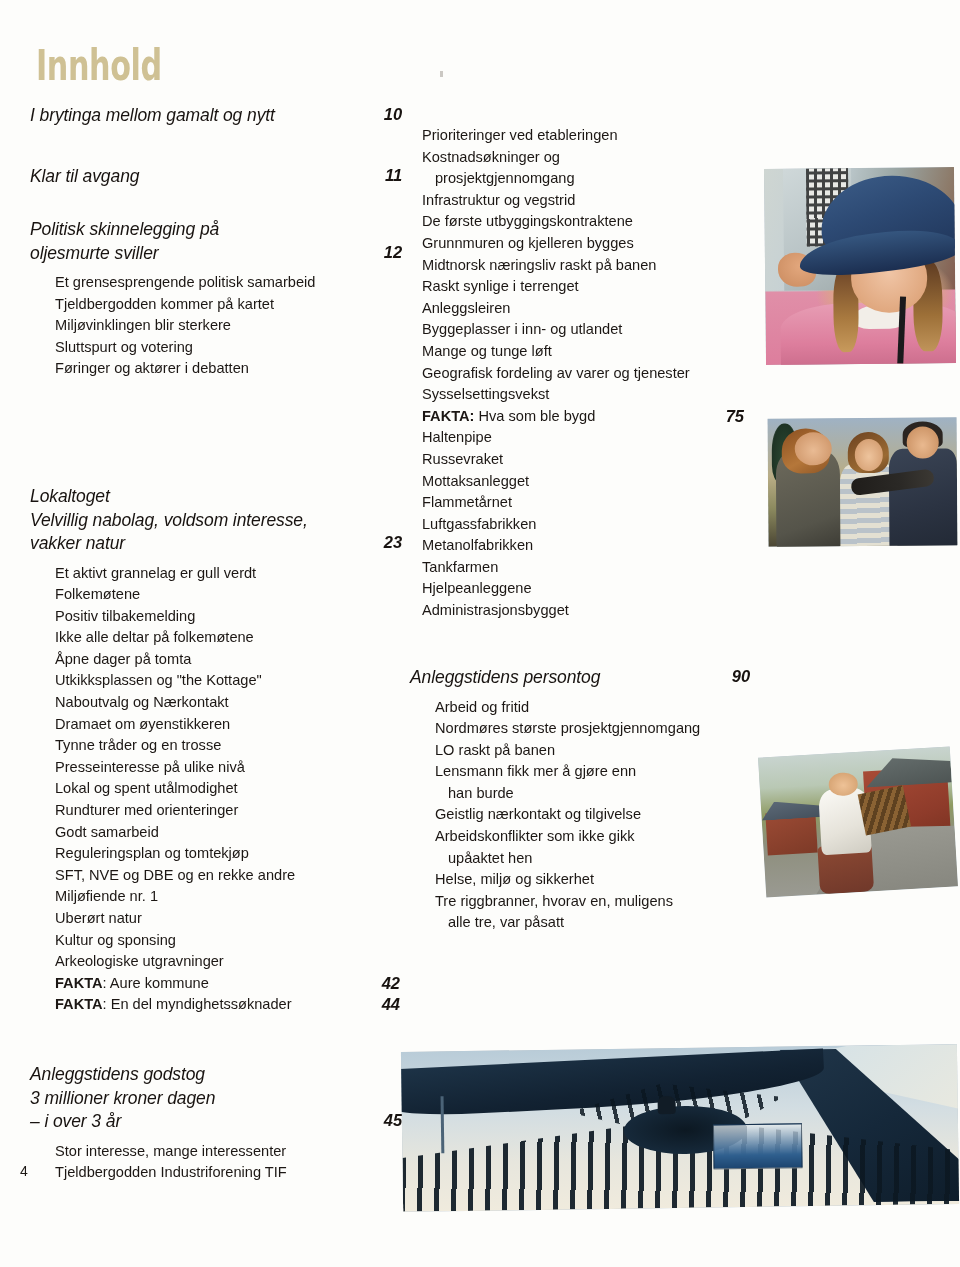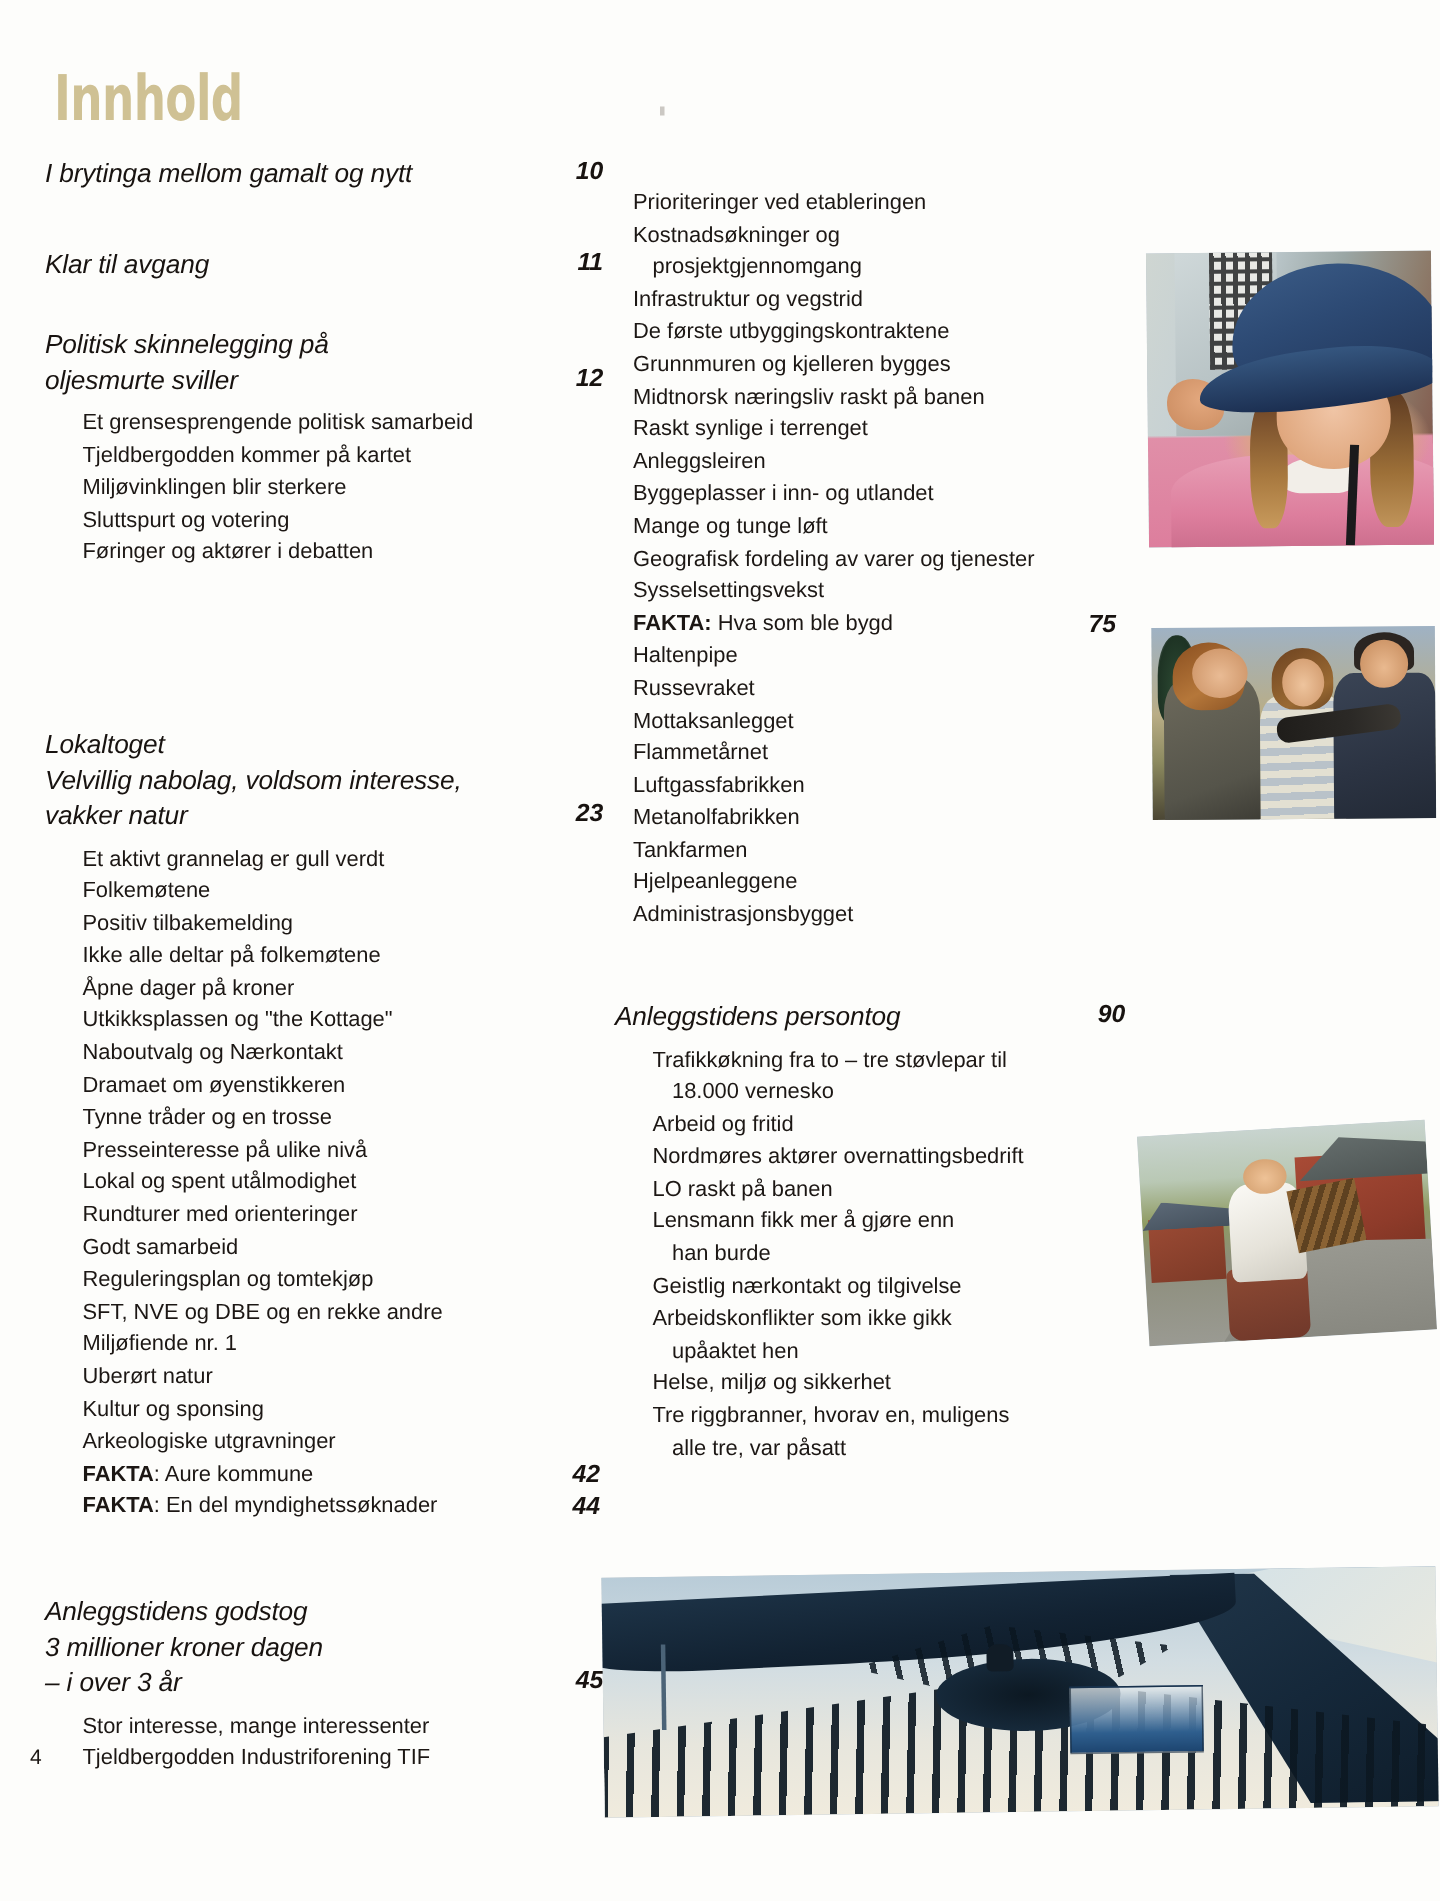--- a/index.html
+++ b/index.html
@@ -384,21 +384,21 @@
         <span class="hl">Lokaltoget</span>
         <span class="hl">Velvillig nabolag, voldsom interesse,</span>
         <span class="hl">vakker natur</span>
         <span class="pageno">23</span>
       </div>
       <ul class="items">
         <li><span>Et aktivt grannelag er gull verdt</span></li>
         <li><span>Folkemøtene</span></li>
         <li><span>Positiv tilbakemelding</span></li>
         <li><span>Ikke alle deltar på folkemøtene</span></li>
-        <li><span>Åpne dager på kroner</span></li>
+        <li><span>Åpne dager på tomta</span></li>
         <li><span>Utkikksplassen og "the Kottage"</span></li>
         <li><span>Naboutvalg og Nærkontakt</span></li>
         <li><span>Dramaet om øyenstikkeren</span></li>
         <li><span>Tynne tråder og en trosse</span></li>
         <li><span>Presseinteresse på ulike nivå</span></li>
         <li><span>Lokal og spent utålmodighet</span></li>
         <li><span>Rundturer med orienteringer</span></li>
         <li><span>Godt samarbeid</span></li>
         <li><span>Reguleringsplan og tomtekjøp</span></li>
         <li><span>SFT, NVE og DBE og en rekke andre</span></li>
@@ -449,23 +449,22 @@
         <li><span>Hjelpeanleggene</span></li>
         <li><span>Administrasjonsbygget</span></li>
       </ul>
     </div>
     <div class="section" style="top: 666px;">
       <div class="sec-head">
         <span class="hl">Anleggstidens persontog</span>
         <span class="pageno">90</span>
       </div>
       <ul class="items indented">
-        <li><span>Trafikkøkning fra to – tre støvlepar til</span><span class="cont">18.000 vernesko</span></li>
         <li><span>Arbeid og fritid</span></li>
-        <li><span>Nordmøres aktører overnattingsbedrift</span></li>
+        <li><span>Nordmøres største prosjektgjennomgang</span></li>
         <li><span>LO raskt på banen</span></li>
         <li><span>Lensmann fikk mer å gjøre enn</span><span class="cont">han burde</span></li>
         <li><span>Geistlig nærkontakt og tilgivelse</span></li>
         <li><span>Arbeidskonflikter som ikke gikk</span><span class="cont">upåaktet hen</span></li>
         <li><span>Helse, miljø og sikkerhet</span></li>
         <li><span>Tre riggbranner, hvorav en, muligens</span><span class="cont">alle tre, var påsatt</span></li>
       </ul>
     </div>
   </div>
 

